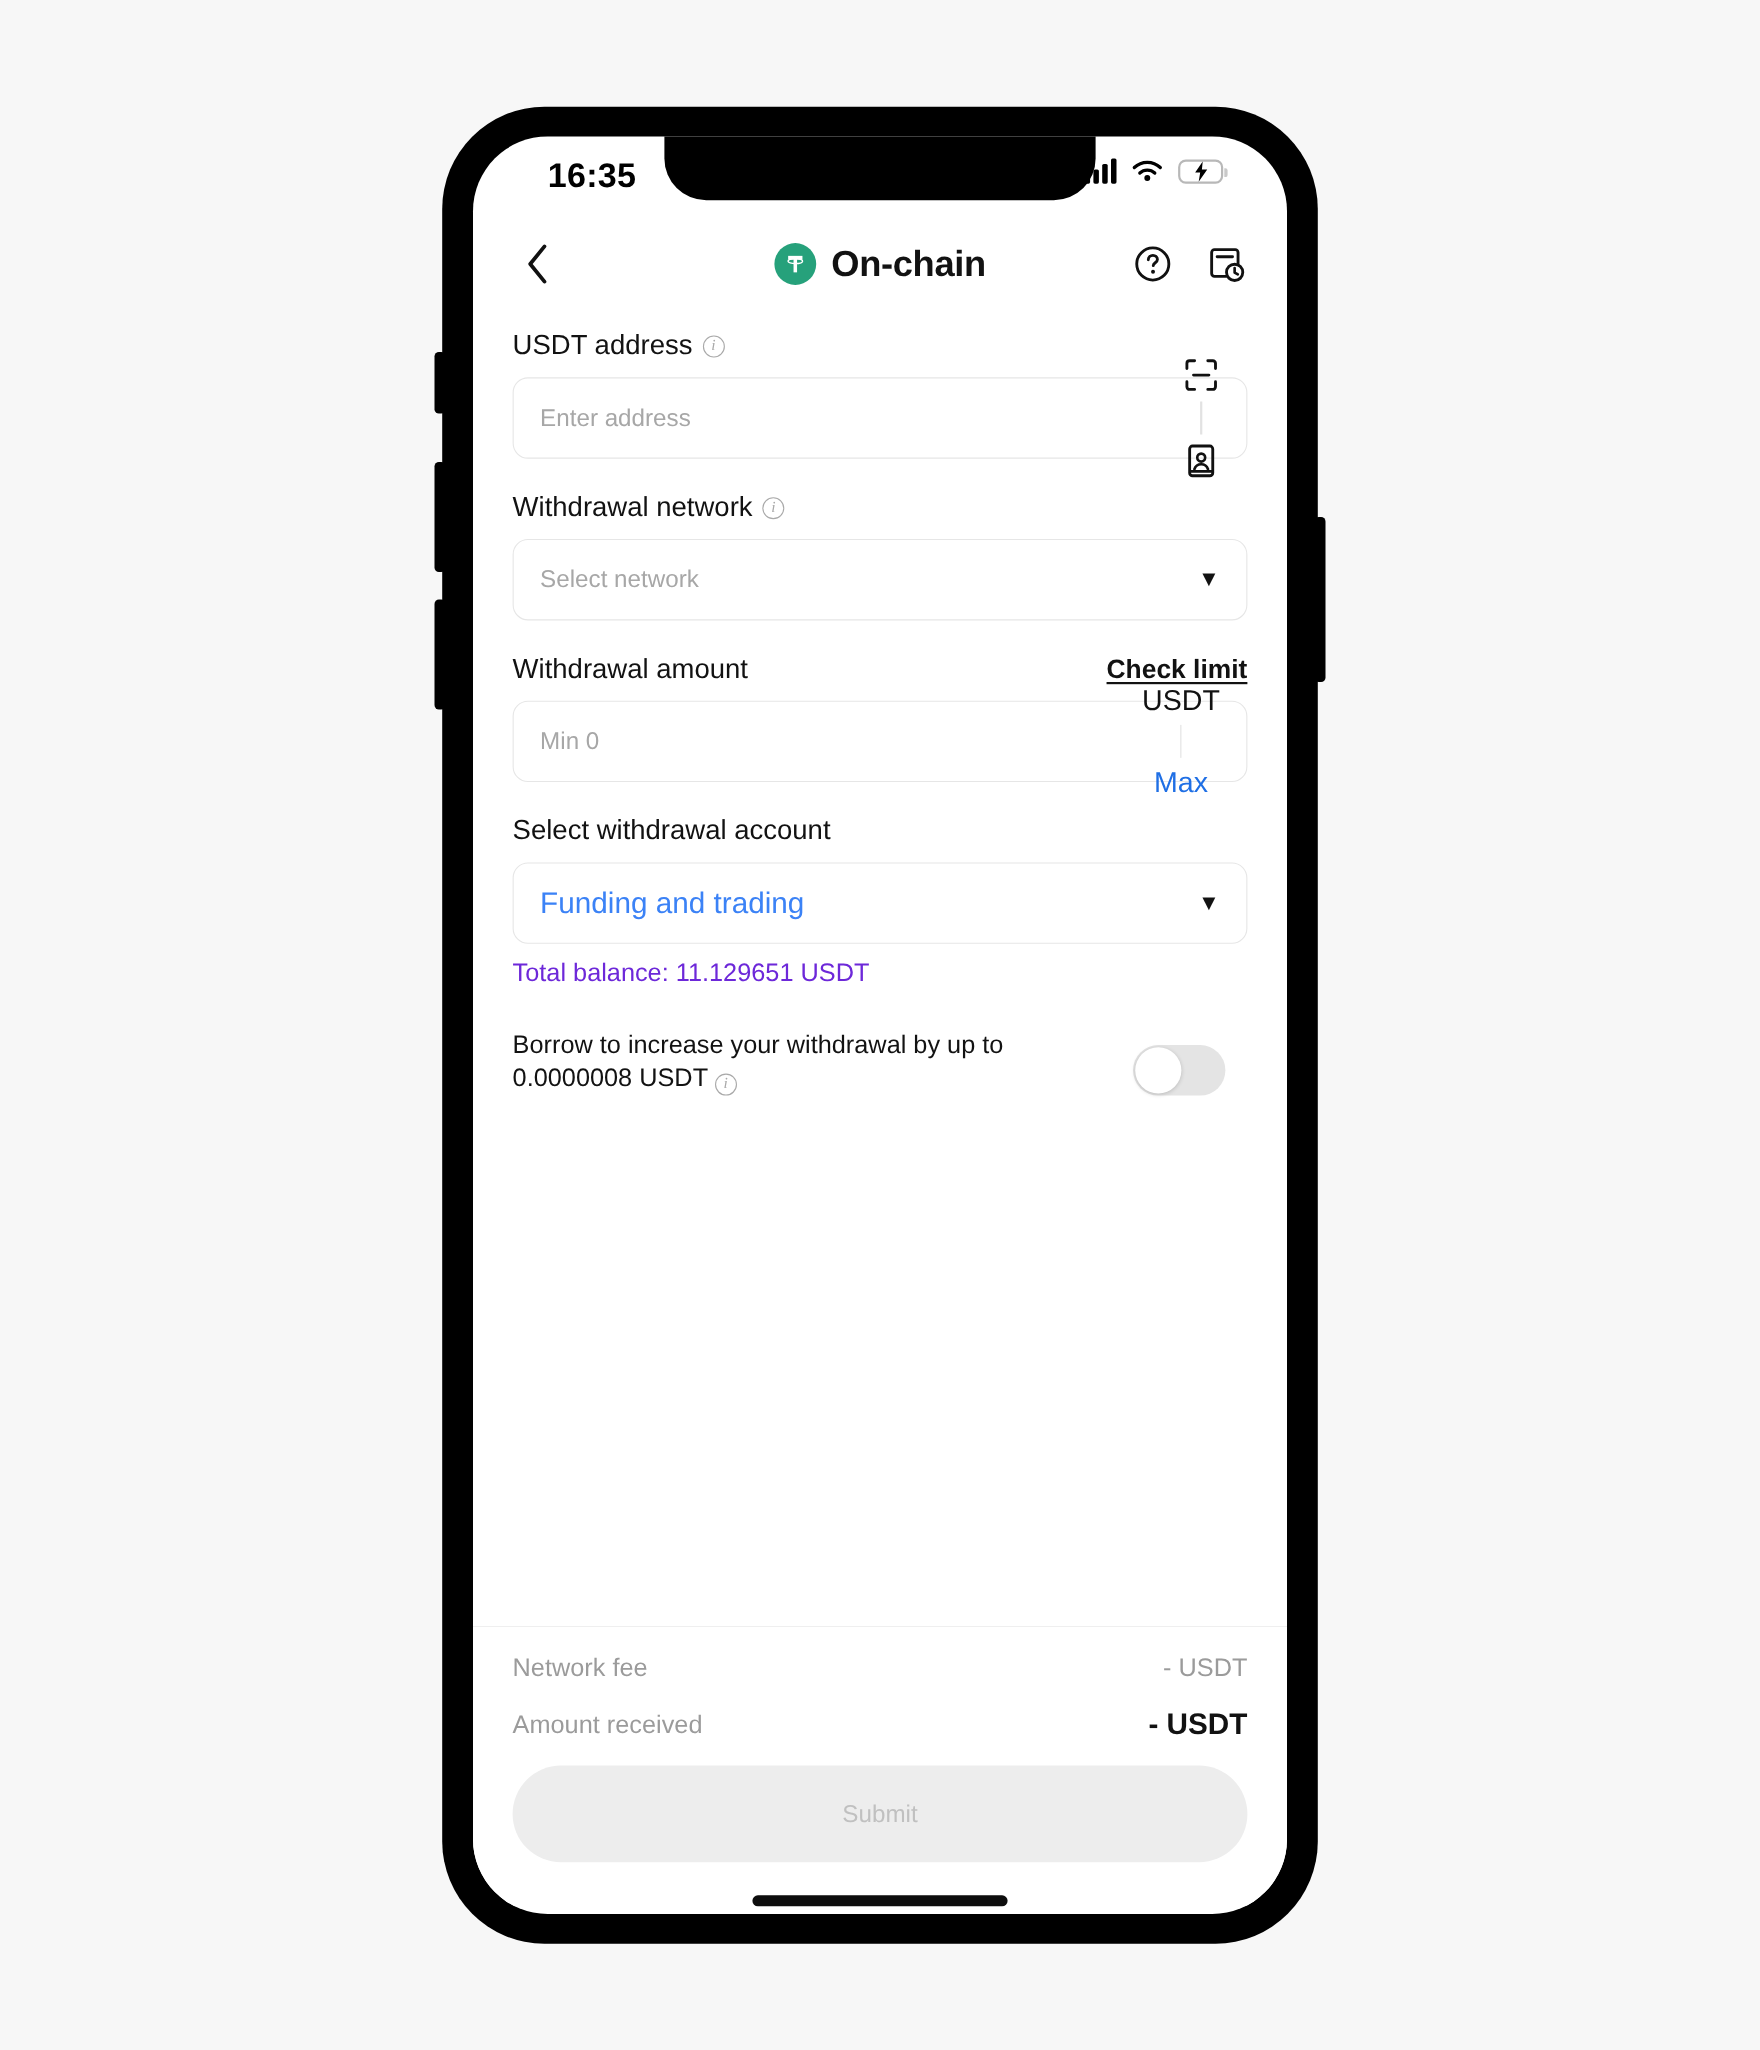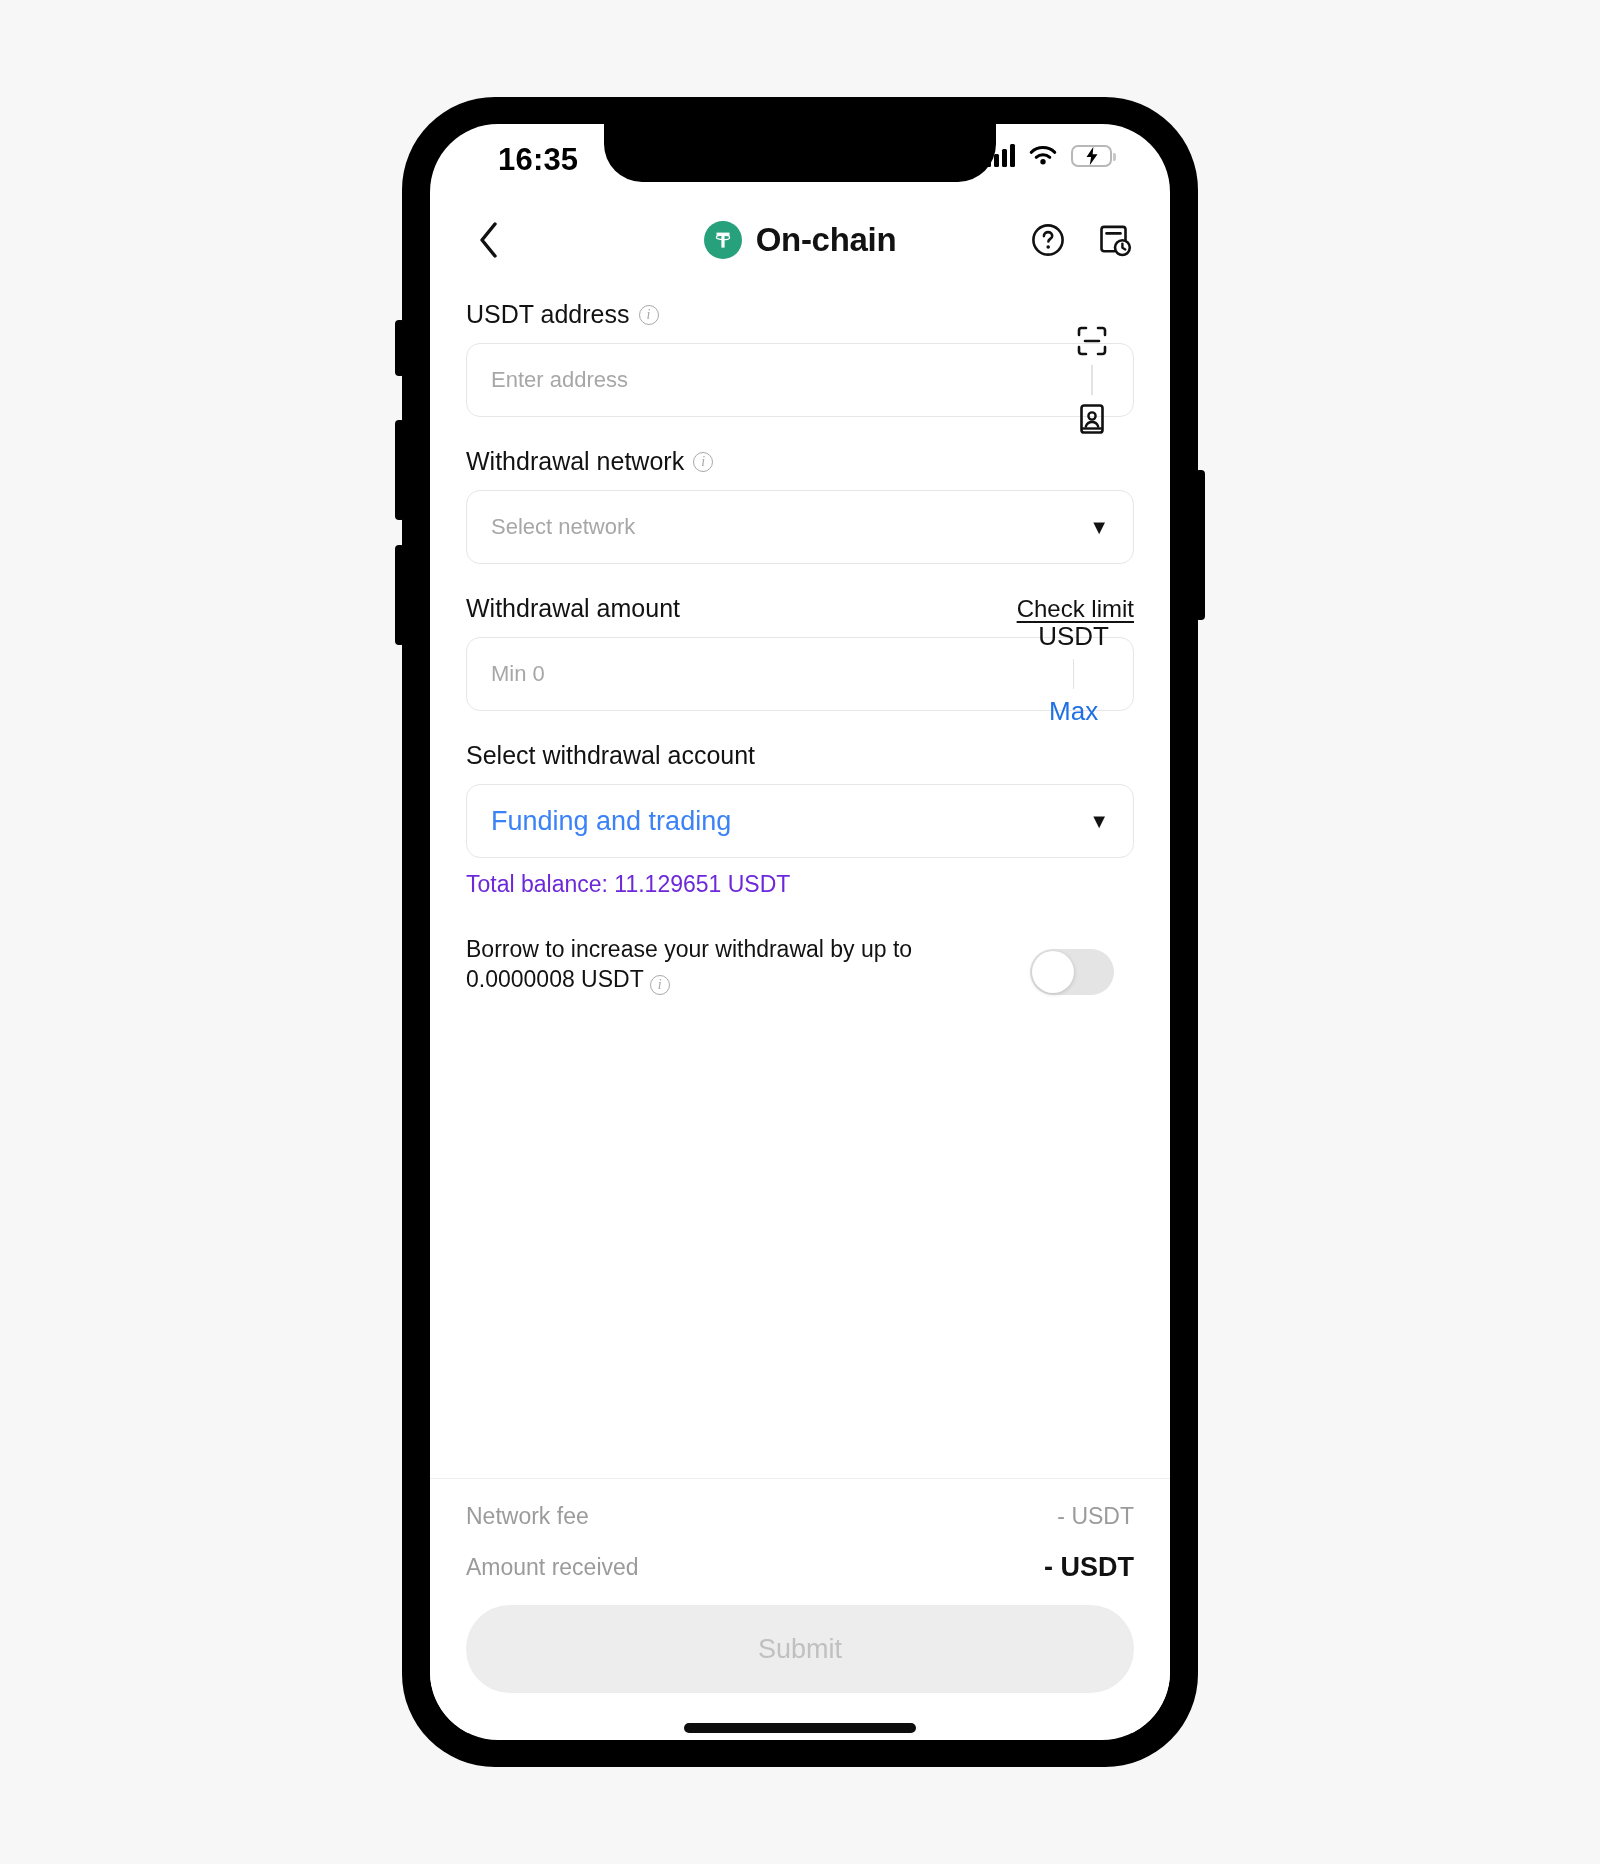--- a/index.html
+++ b/index.html
@@ -173,21 +173,21 @@
     color: #a9a9a9;
     font-size: 14px;
     line-height: 17px;
     text-align: center;
     font-family: "Liberation Serif", serif;
     font-style: italic;
     flex: 0 0 auto;
   }
   .link-underline {
     font-size: 24px;
-    font-weight: 400;
+    font-weight: 700;
     color: #121212;
     text-decoration: underline;
     text-underline-offset: 4px;
     cursor: pointer;
   }
 
   .input-box {
     height: 74px;
     border: 1.6px solid #e6e6e6;
     border-radius: 14px;
@@ -269,21 +269,21 @@
   .recv-val { font-size: 27px; color: #121212; font-weight: 700; }
 
   .submit-btn {
     margin-top: 3px;
     height: 88px;
     border-radius: 44px;
     background: #ededed;
     display: flex;
     align-items: center;
     justify-content: center;
-    font-size: 27px;
+    font-size: 22px;
     color: #c0c0c0;
     cursor: default;
   }
 
   .home-indicator {
     margin: 30px auto 0 auto;
     width: 232px; height: 10px;
     border-radius: 5px;
     background: #0d0d0d;
   }

